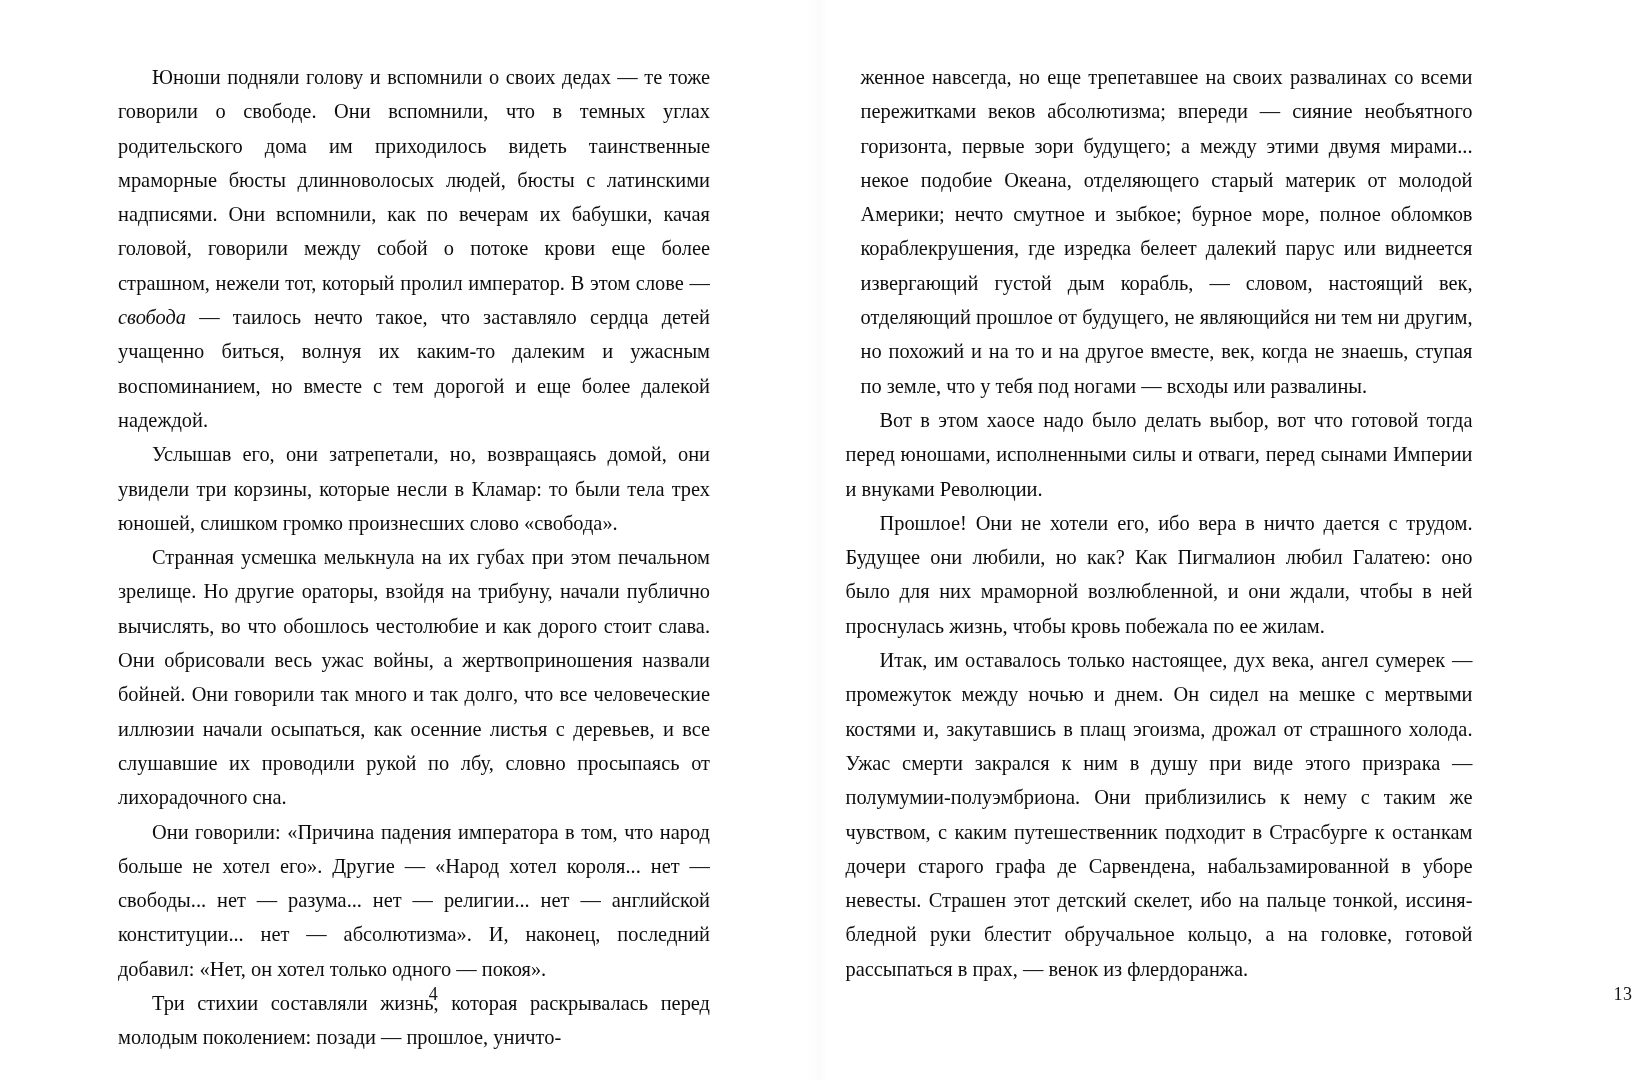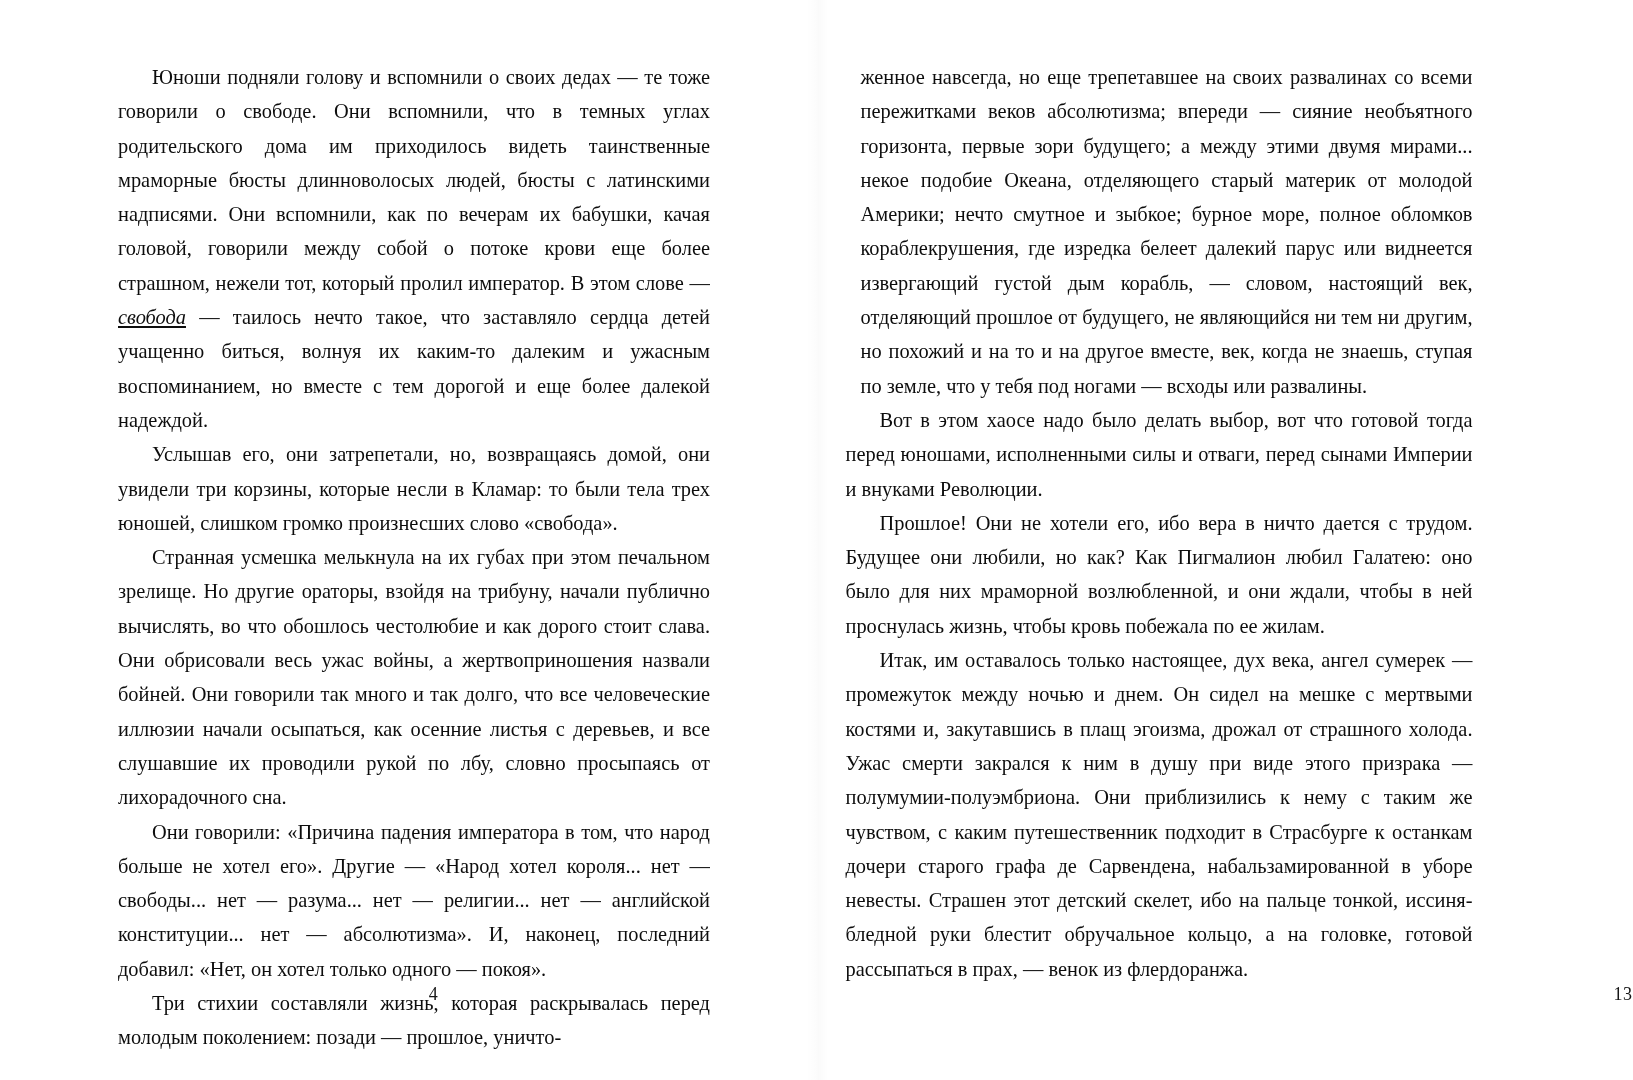--- a/index.html
+++ b/index.html
@@ -62,21 +62,20 @@
     text-indent: 34px;
     text-align: justify;
     hyphens: manual;
   }
   .para.no-indent {
     text-indent: 0;
     margin-left: 15px;
   }
   .para em {
     font-style: italic;
-    text-decoration: underline;
   }
 
   .folio {
     position: absolute;
     bottom: 76px;
     font-size: 18px;
     line-height: 20px;
     color: #161616;
     letter-spacing: 0.5px;
   }

